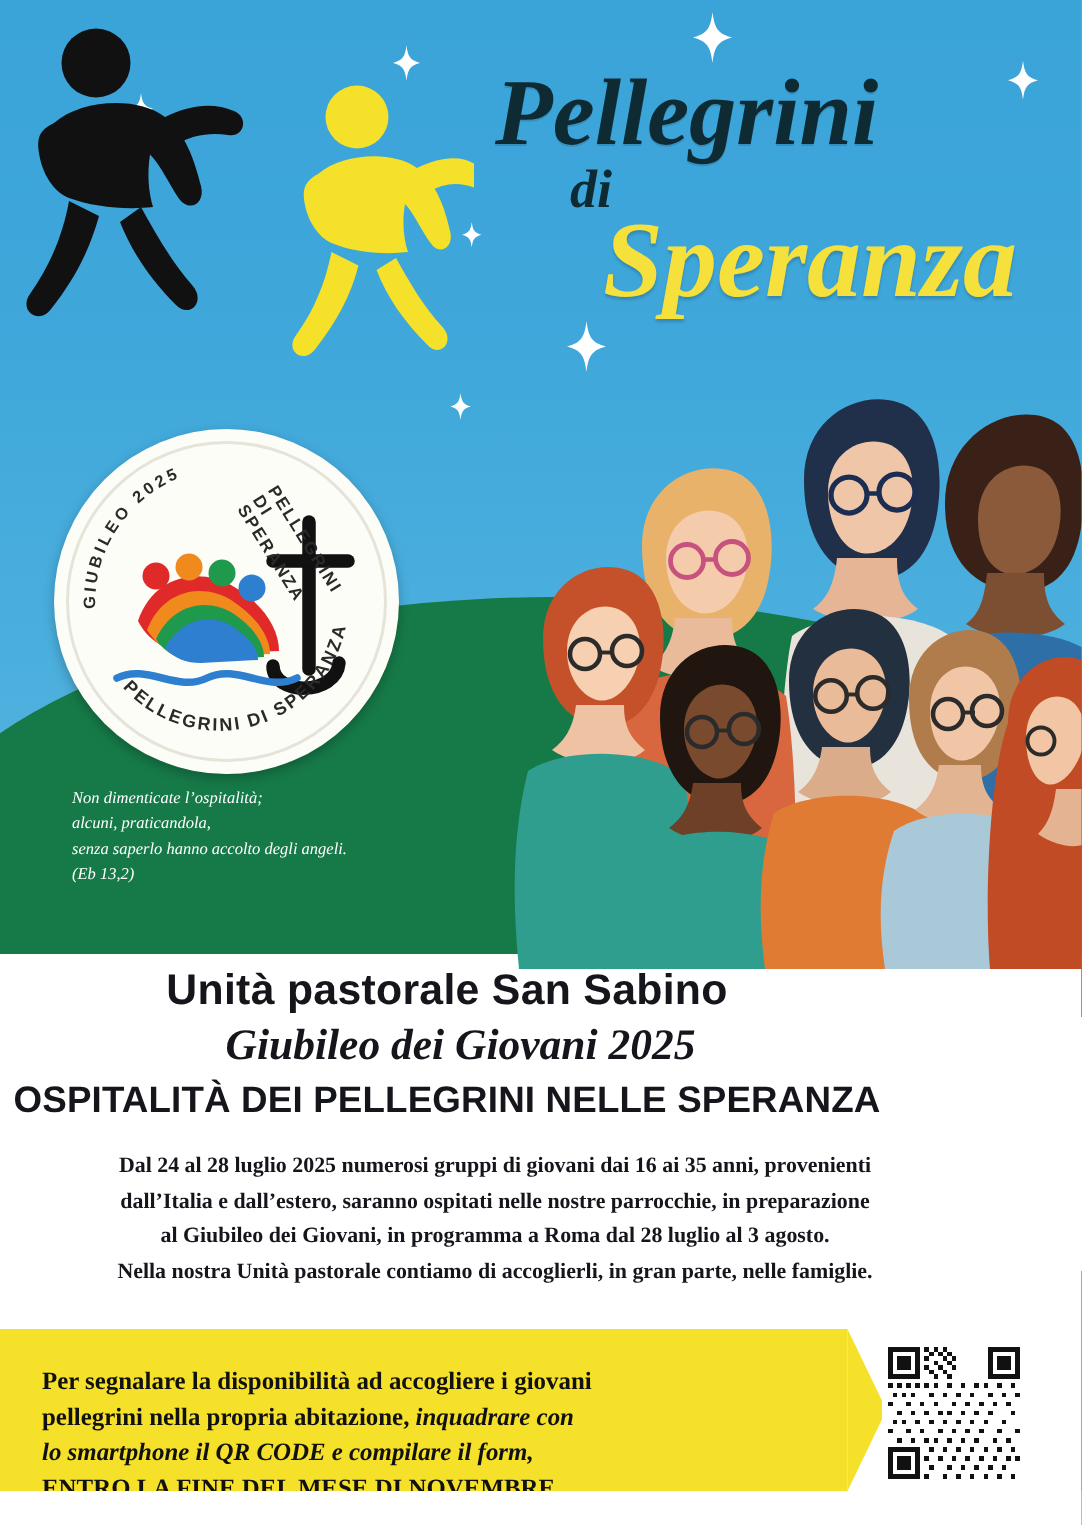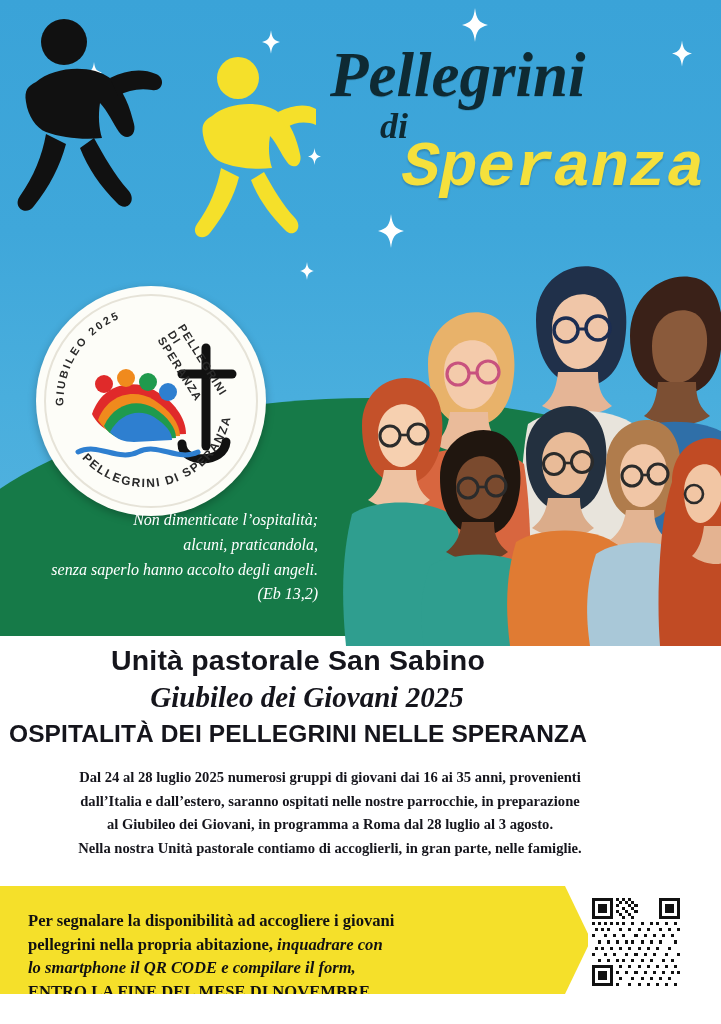--- a/index.html
+++ b/index.html
@@ -47,44 +47,44 @@
     font-size:63px;color:#0e2a33;letter-spacing:0px;
     line-height:1;
     text-shadow:0 1px 0 rgba(0,0,0,.12);
   }
   .t-di{
     font-family:"Liberation Serif", serif;
     font-style:italic;font-weight:bold;
     font-size:36px;color:#0e2a33;margin-left:50px;line-height:1.1;
   }
   .t-speranza{
-    font-family:Liberation Mono, monospace;
+    font-family:Liberation Serif, serif;
     font-style:italic;font-weight:bold;
-    font-size:63px;color:#f5e03c;line-height:1;margin-top:-10px;margin-left:72px;
+    font-size:72px;color:#f5e03c;line-height:1;margin-top:-10px;margin-left:72px;
     text-shadow:0 2px 2px rgba(0,0,0,.18);
   }
 
   
   .logo{
     position:absolute;left:36px;top:286px;width:230px;height:230px;
   }
   .logo-circle{
     position:absolute;inset:0;border-radius:50%;background:#fdfdf8;
     box-shadow:0 3px 8px rgba(0,0,0,.25);
   }
   .logo-ring-text{
     position:absolute;inset:0;
   }
 
   
   .quote{
-    position:absolute;left:48px;top:508px;width:270px;
+    position:absolute;left:48px;top:524px;width:270px;
     font-family:"Liberation Serif", serif;
     font-style:italic;
-    font-size:16px;line-height:1.55;color:#ffffff;text-align:right;
+    font-size:11px;line-height:1.55;color:#ffffff;text-align:left;
   }
 
   
   .people{
     position:absolute;left:300px;top:196px;width:425px;height:450px;
   }
 
   
   .main{
     position:absolute;left:0;top:644px;width:596px;text-align:center;color:#111;

